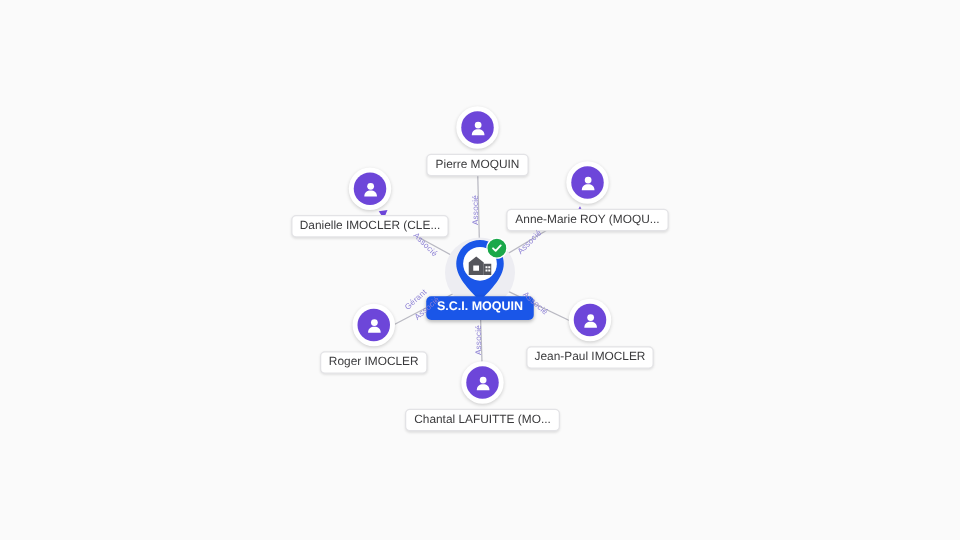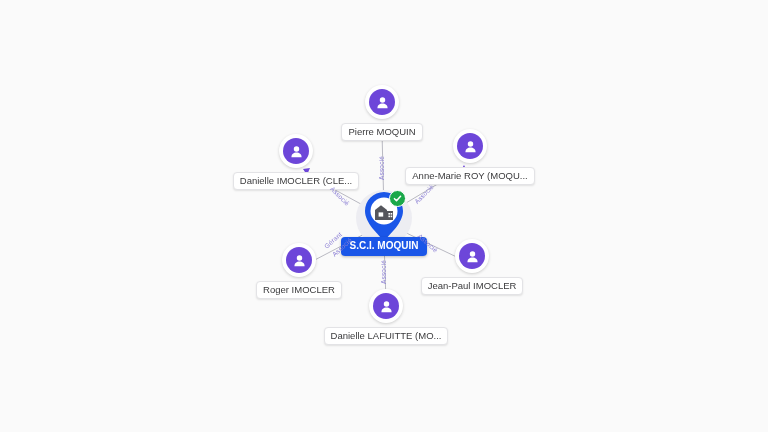--- a/index.html
+++ b/index.html
@@ -193,21 +193,21 @@
       </div>
       <div class="node" style="left: 386px; top: 317px;">
         <div class="avatar-ring">
           <div class="avatar" style="background: rgb(109, 70, 217);">
             <svg width="15" height="15" viewBox="0 0 16 16" xmlns="http://www.w3.org/2000/svg">
               <circle cx="8" cy="5.4" r="2.9" fill="#ffffff"></circle>
               <path d="M2.6 14 C2.6 10.6 5 9 8 9 C11 9 13.4 10.6 13.4 14 Z" fill="#ffffff"></path>
             </svg>
           </div>
         </div>
-        <div class="chip">Danielle LAFUITTE (MO...</div>
+        <div class="chip">Chantal LAFUITTE (MO...</div>
       </div>
       <div class="node" style="left: 299px; top: 271px;">
         <div class="avatar-ring">
           <div class="avatar" style="background: rgb(109, 70, 217);">
             <svg width="15" height="15" viewBox="0 0 16 16" xmlns="http://www.w3.org/2000/svg">
               <circle cx="8" cy="5.4" r="2.9" fill="#ffffff"></circle>
               <path d="M2.6 14 C2.6 10.6 5 9 8 9 C11 9 13.4 10.6 13.4 14 Z" fill="#ffffff"></path>
             </svg>
           </div>
         </div>

